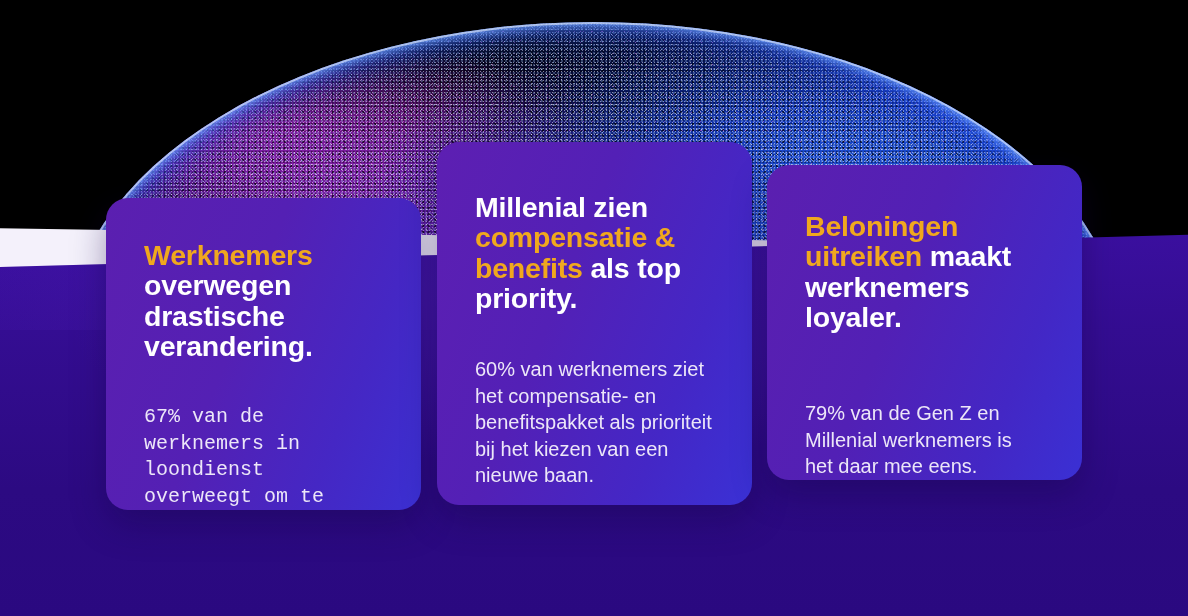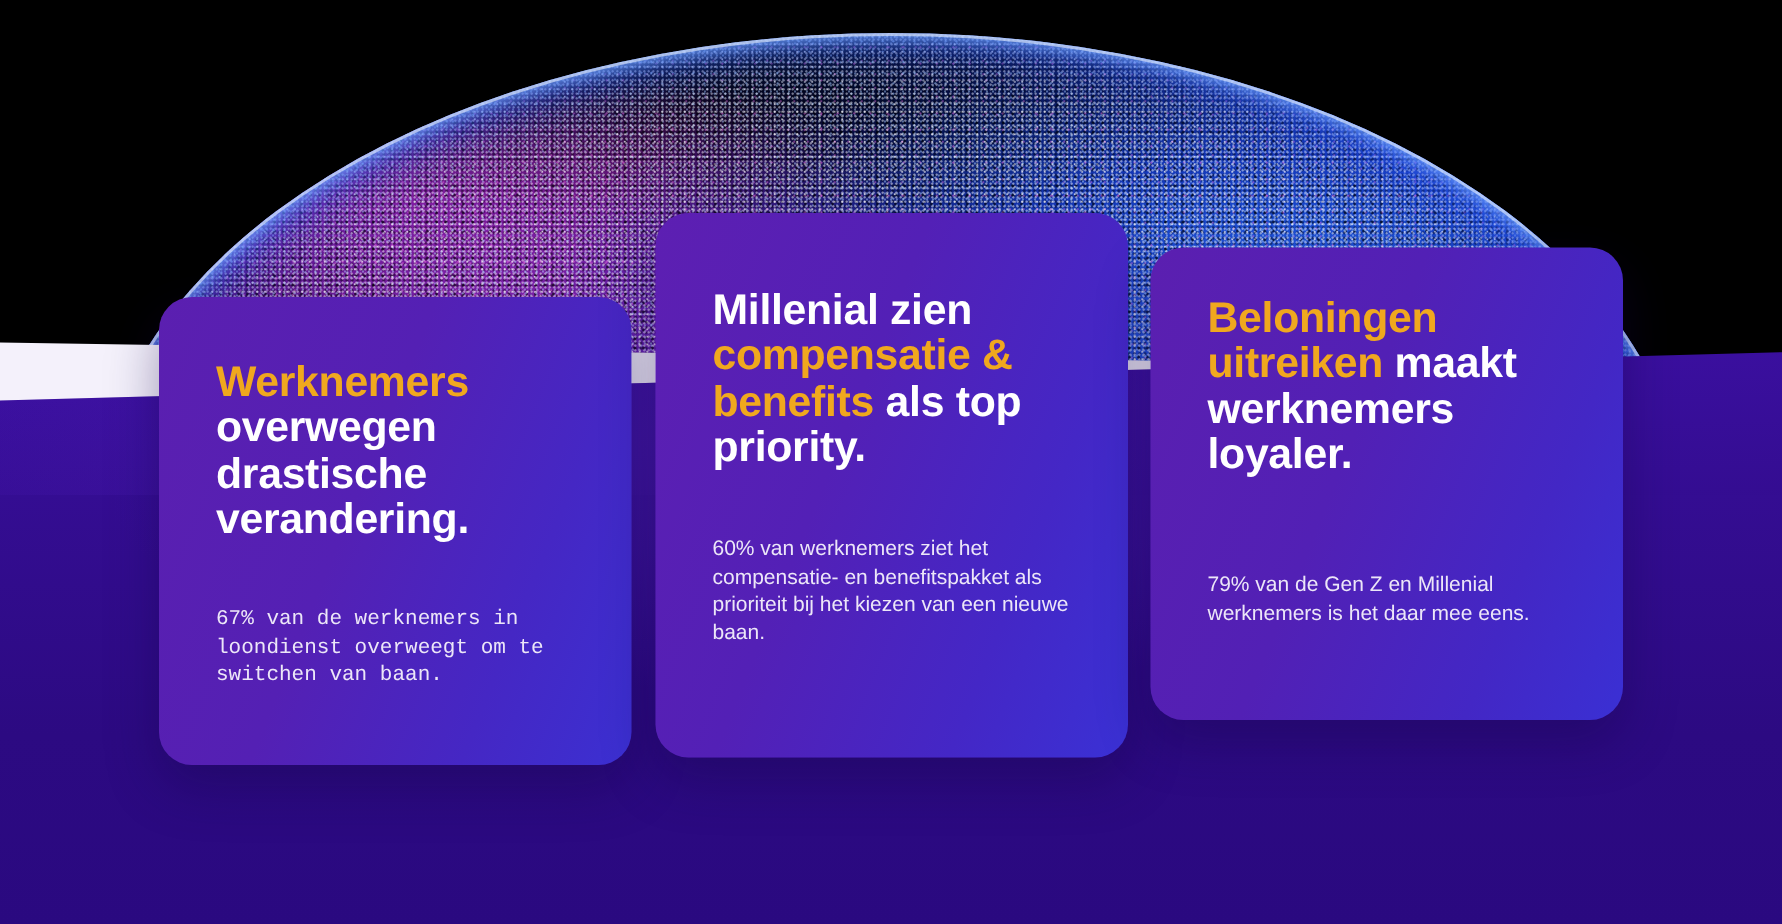--- a/index.html
+++ b/index.html
@@ -163,35 +163,35 @@
   .card-3 {
     left: 767px;
     top: 165px;
     width: 315px;
     height: 315px;
     background: linear-gradient(112deg, #5b1fb0 0%, #5220b5 42%, #4327c5 76%, #3a30d4 100%);
   }
 
   .card-1 .card-inner { padding-top: 42px; }
   .card-2 .card-inner { padding-top: 50px; }
-  .card-3 .card-inner { padding-top: 32px; }
+  .card-3 .card-inner { padding-top: 46px; justify-content: space-between; }
 
   .headline {
     font-size: 28.5px;
     line-height: 1.07;
     font-weight: 700;
     letter-spacing: -0.2px;
     color: #ffffff;
     margin: 0;
   }
   .headline .hl {
     color: #f0a81e;
   }
   .body-text {
-    font-size: 14px;
+    font-size: 20px;
     line-height: 1.33;
     font-weight: 400;
     color: #ece6f8;
     margin: 0;
   }
   .card-1 .body-text { margin-top: 42px; font-family: Liberation Mono, monospace; }
   .card-2 .body-text { margin-top: 42px; }
   .card-3 .body-text { margin-top: 61px; }
 </style>
 </head>

